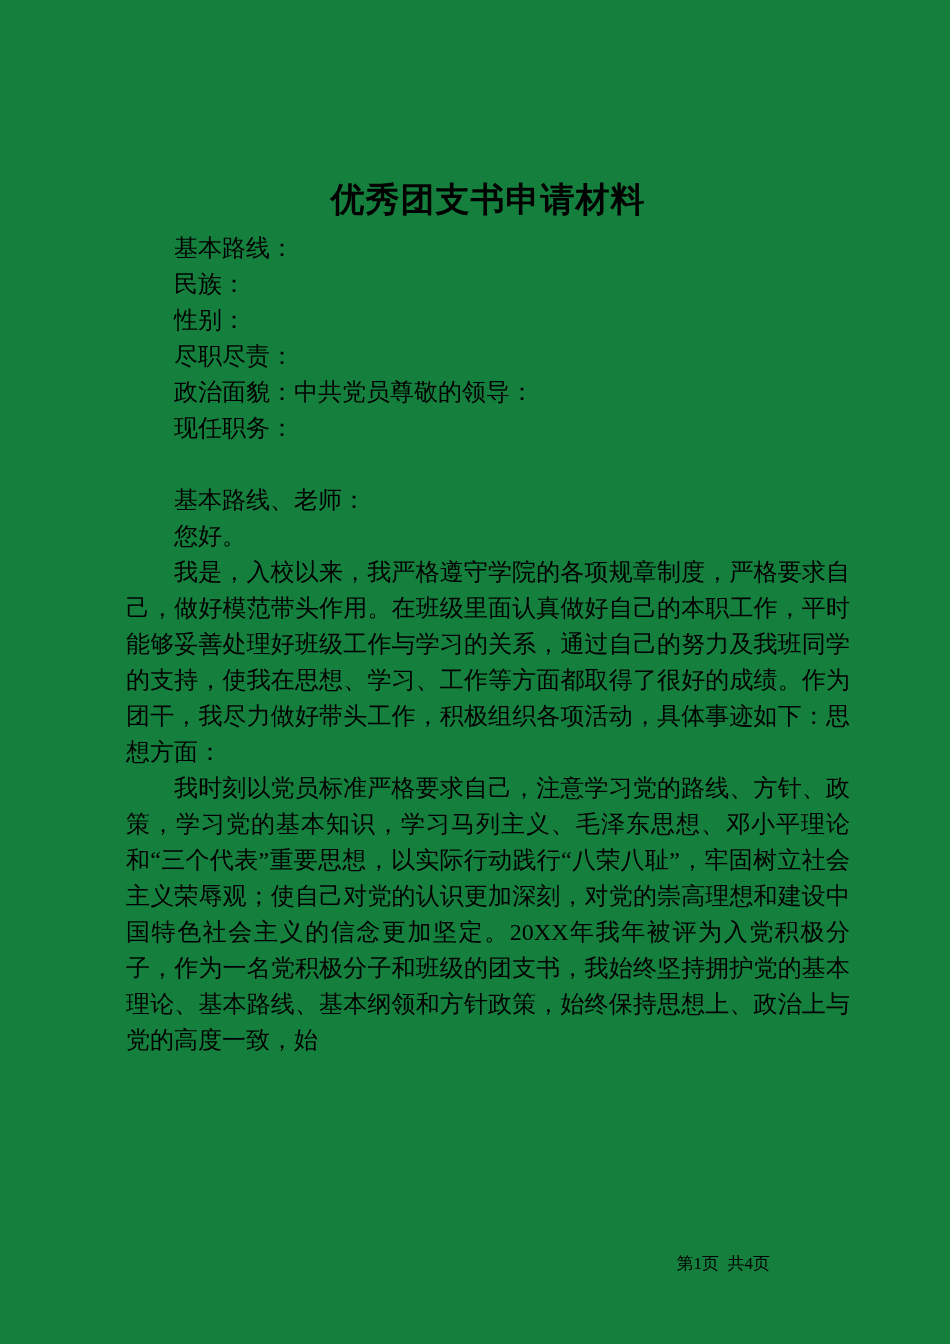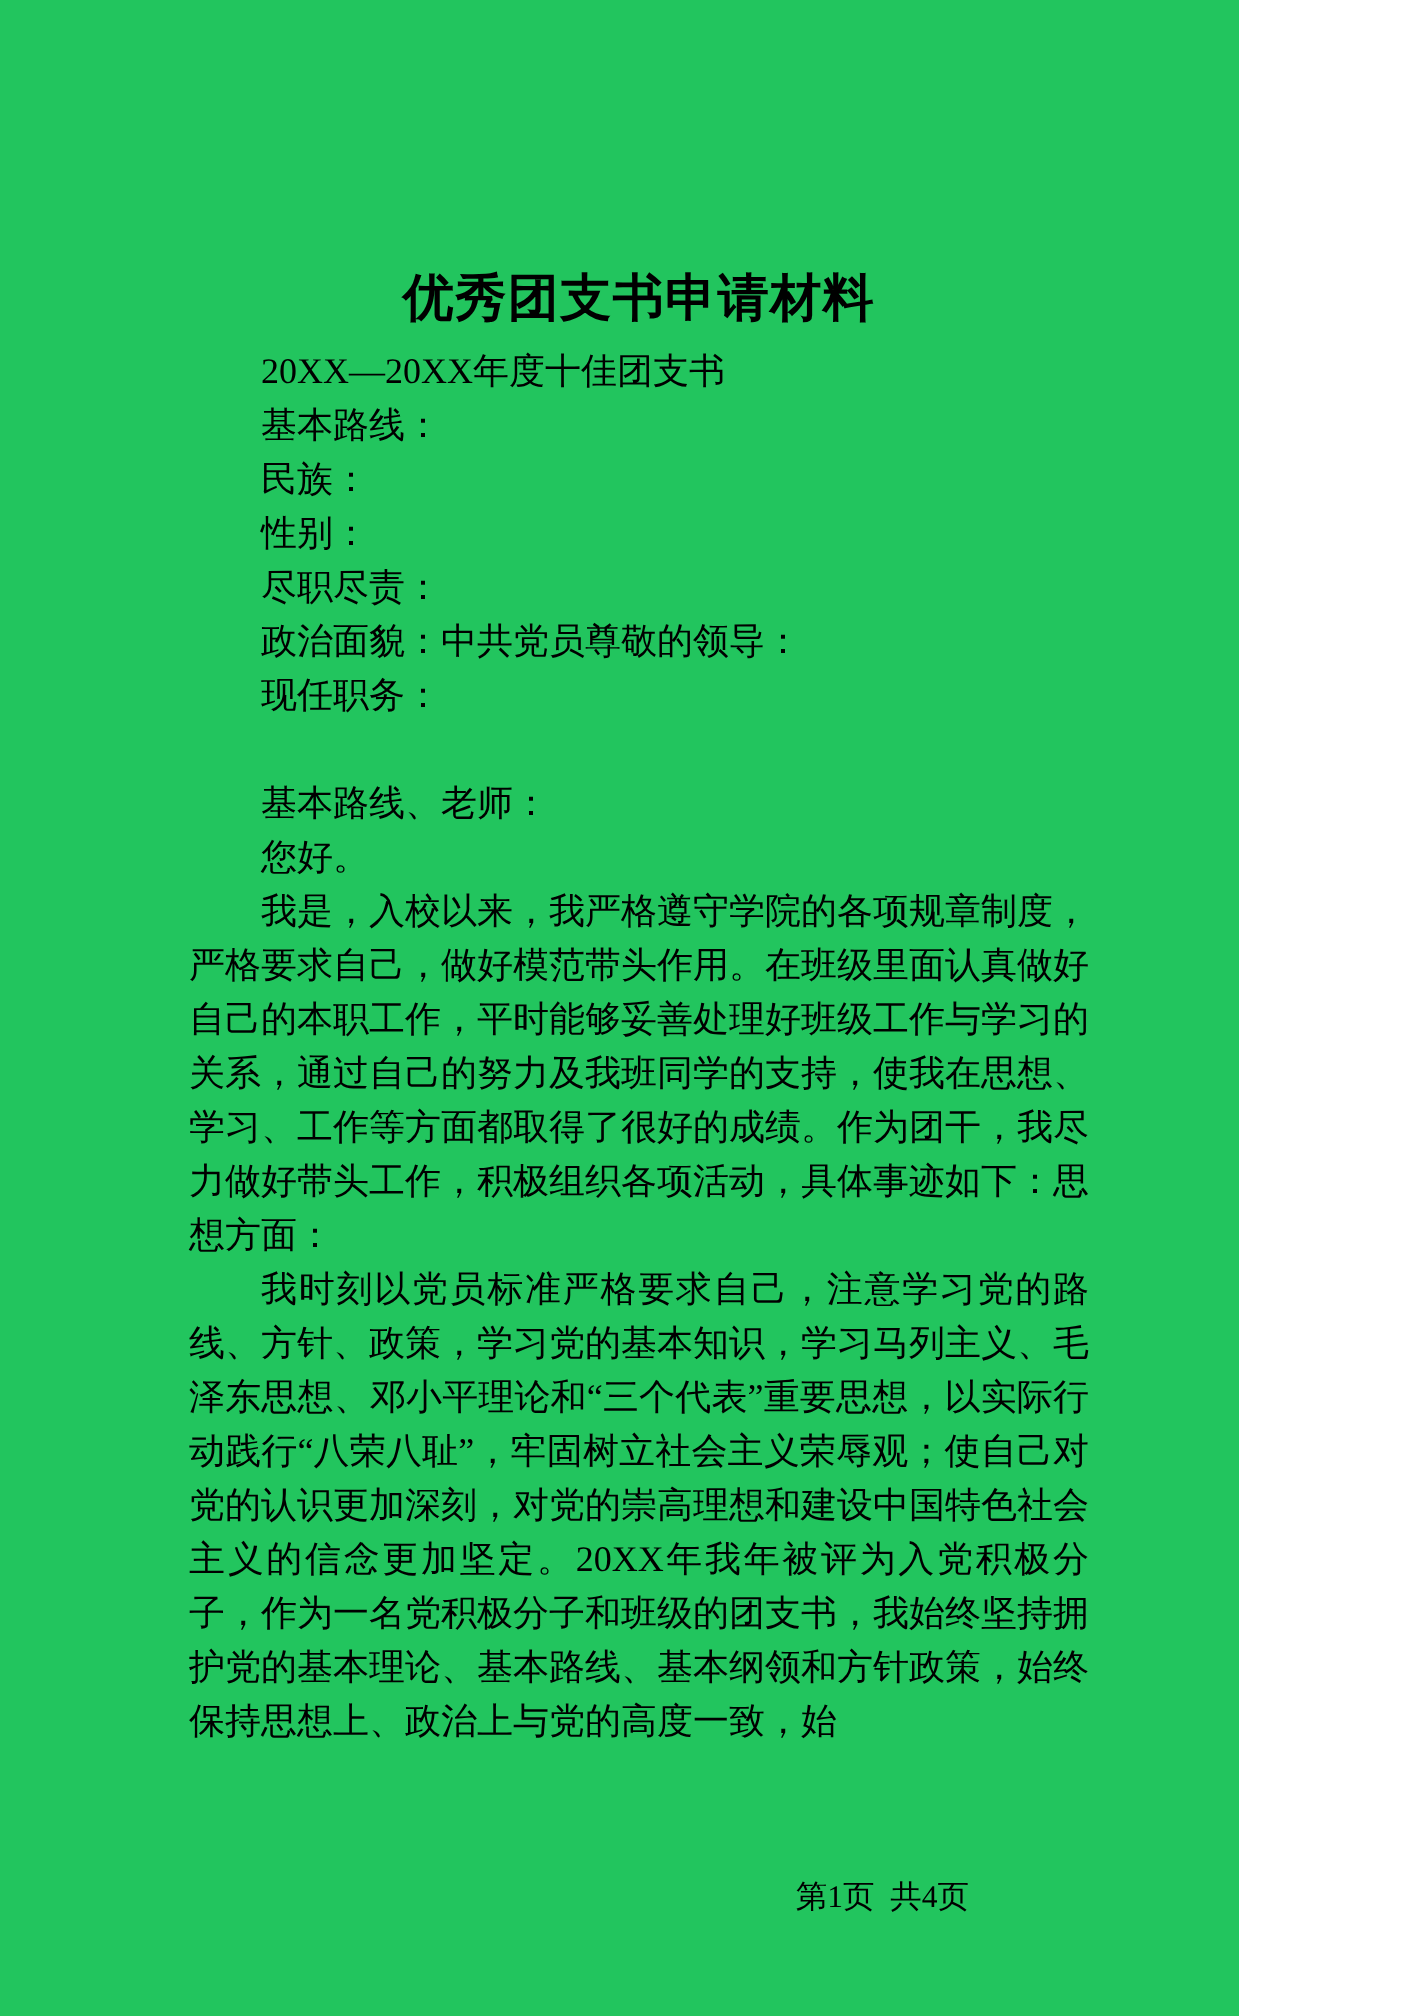--- a/index.html
+++ b/index.html
@@ -8,23 +8,23 @@
   }
   body {
     width: 950px;
     height: 1344px;
     position: relative;
     font-family: "Liberation Serif", "DejaVu Serif", serif;
     color: #000000;
     overflow: hidden;
   }
   .page {
-    width: 826px;
+    width: 950px;
     height: 1344px;
-    background: #22c55e;
+    background: #15803d;
     padding: 178px 100px 0 126px;
     position: relative;
   }
   .doc-title {
     text-align: center;
     font-size: 34px;
     font-weight: bold;
     line-height: 44px;
     margin-bottom: 8px;
     letter-spacing: 1px;
@@ -36,34 +36,33 @@
     text-indent: 2em;
     word-break: break-all;
   }
   .doc-body p.blank {
     min-height: 36px;
   }
   .page-footer {
     position: absolute;
     right: 180px;
     bottom: 70px;
-    font-size: 21px;
+    font-size: 17px;
     line-height: 20px;
     white-space: pre-wrap;
   }
 </style>
 </head>
 <body>
 
 <div class="page">
 
   <h1 class="doc-title">优秀团支书申请材料</h1>
 
   <div class="doc-body">
-    <p>20XX—20XX年度十佳团支书</p>
     <p>基本路线：</p>
     <p>民族：</p>
     <p>性别：</p>
     <p>尽职尽责：</p>
     <p>政治面貌：中共党员尊敬的领导：</p>
     <p>现任职务：</p>
     <p class="blank"></p>
     <p>基本路线、老师：</p>
     <p>您好。</p>
     <p>我是，入校以来，我严格遵守学院的各项规章制度，严格要求自己，做好模范带头作用。在班级里面认真做好自己的本职工作，平时能够妥善处理好班级工作与学习的关系，通过自己的努力及我班同学的支持，使我在思想、学习、工作等方面都取得了很好的成绩。作为团干，我尽力做好带头工作，积极组织各项活动，具体事迹如下：思想方面：</p>

